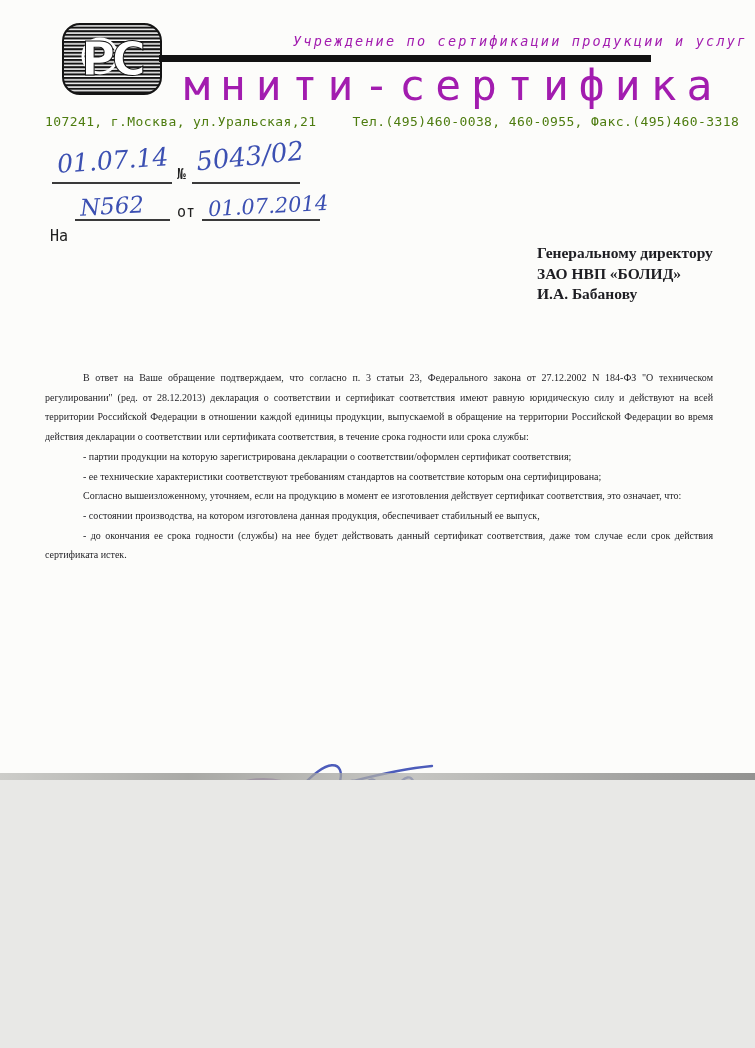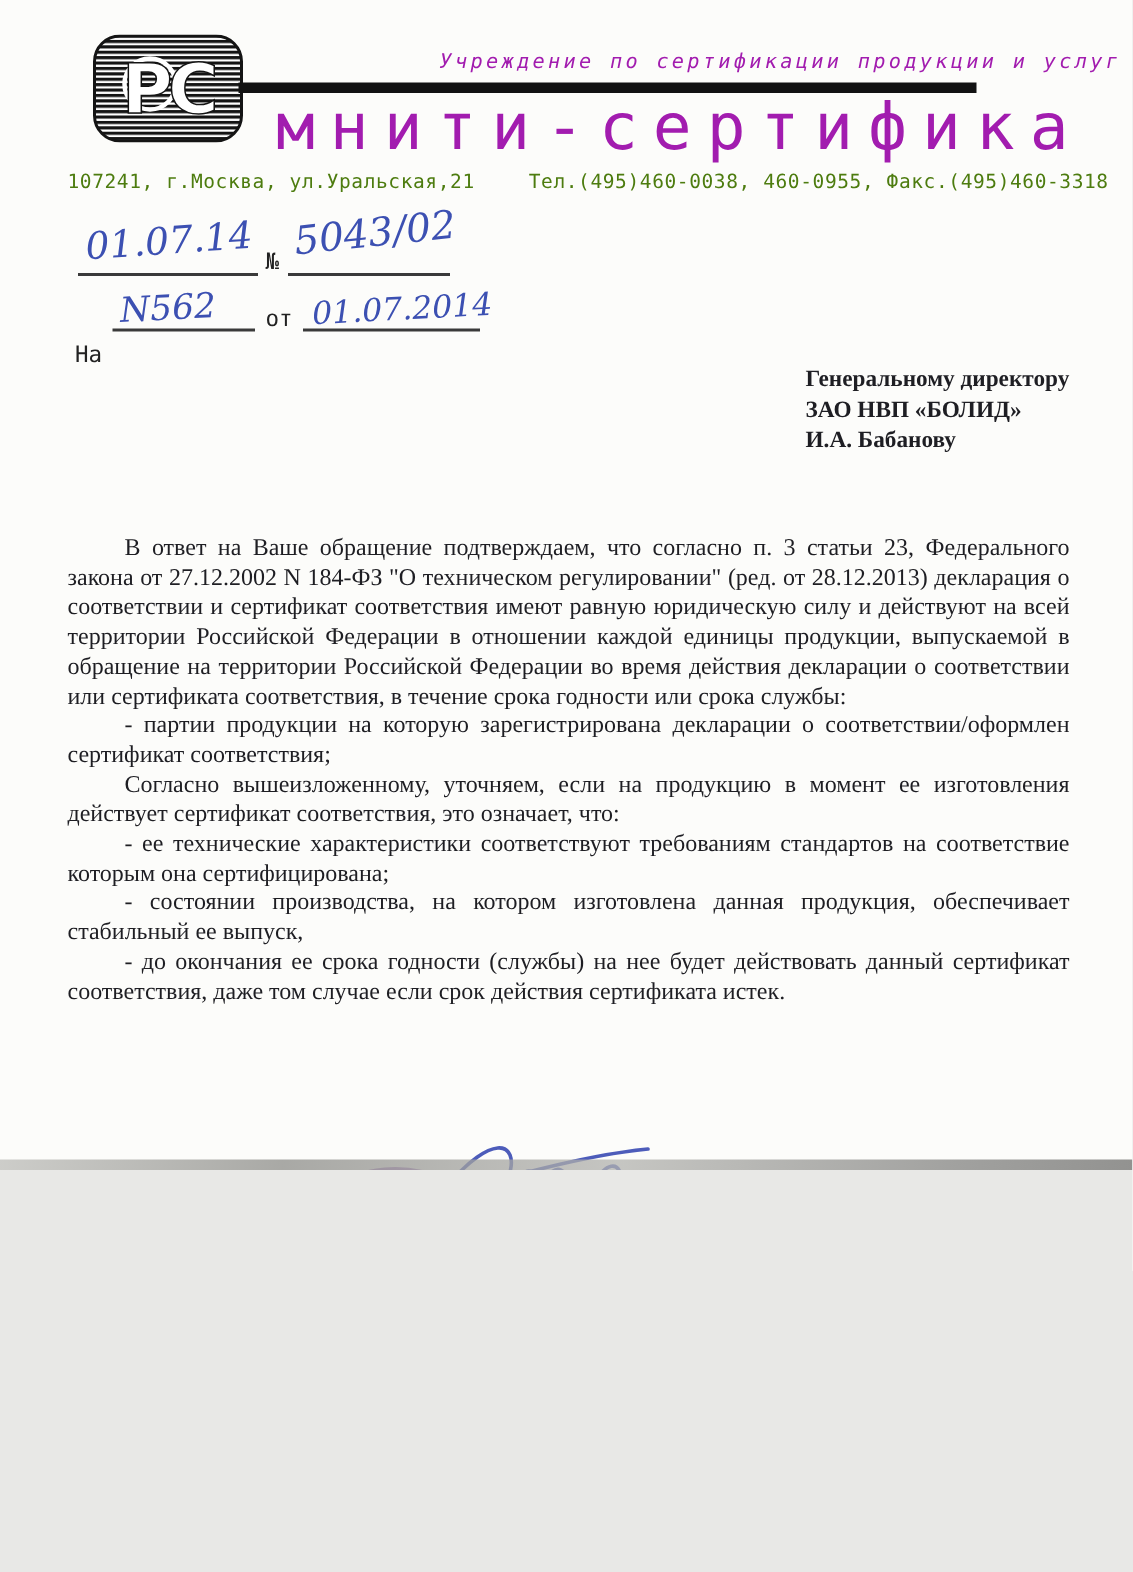--- a/index.html
+++ b/index.html
@@ -40,22 +40,22 @@
   .hw-num1{position:absolute;left:196px;top:141px;font-size:26px;transform:rotate(-6deg);}
   .hw-num2{position:absolute;left:80px;top:193px;font-size:23px;transform:rotate(-3deg);}
   .hw-date2{position:absolute;left:208px;top:194px;font-size:21px;transform:rotate(-3deg);}
   
   .recipient{
     position:absolute;left:537px;top:243px;
     font-weight:bold;font-size:15.5px;line-height:20.5px;white-space:nowrap;
   }
   
   .body-text{
-    position:absolute;left:45px;top:356px;width:668px;
-    font-size:16px;line-height:19.7px;text-align:justify;
+    position:absolute;left:45px;top:368px;width:668px;
+    font-size:10px;line-height:19.7px;text-align:justify;
   }
   .body-text p{margin:0;text-indent:38px;}
   
   .signoff-title{position:absolute;left:65px;top:834px;font-weight:bold;font-size:15.5px;white-space:nowrap;}
   .signoff-name{position:absolute;left:565px;top:790px;font-weight:bold;font-size:15.5px;white-space:nowrap;margin-top:12px;}
   .stamp-svg{position:absolute;left:176px;top:772px;}
   .sig-svg{position:absolute;left:270px;top:746px;}
   
   .footer{position:absolute;left:48px;top:981px;font-size:14.5px;line-height:21px;white-space:nowrap;}
   .scan-edge{
@@ -104,22 +104,22 @@
 
   <div class="recipient">
     <div>Генеральному директору</div>
     <div>ЗАО НВП «БОЛИД»</div>
     <div>И.А. Бабанову</div>
   </div>
 
   <div class="body-text">
     <p>В ответ на Ваше обращение подтверждаем, что согласно п. 3 статьи 23, Федерального закона от 27.12.2002 N 184-ФЗ "О техническом регулировании" (ред. от 28.12.2013) декларация о соответствии и сертификат соответствия имеют равную юридическую силу и действуют на всей территории Российской Федерации в отношении каждой единицы продукции, выпускаемой в обращение на территории Российской Федерации во время действия декларации о соответствии или сертификата соответствия, в течение срока годности или срока службы:</p>
     <p>- партии продукции на которую зарегистрирована декларации о соответствии/оформлен сертификат соответствия;</p>
+    <p>- ее технические характеристики соответствуют требованиям стандартов на соответствие которым она сертифицирована;</p>
     <p>Согласно вышеизложенному, уточняем, если на продукцию в момент ее изготовления действует сертификат соответствия, это означает, что:</p>
-    <p>- ее технические характеристики соответствуют требованиям стандартов на соответствие которым она сертифицирована;</p>
     <p>- состоянии производства, на котором изготовлена данная продукция, обеспечивает стабильный ее выпуск,</p>
     <p>- до окончания ее срока годности (службы) на нее будет действовать данный сертификат соответствия, даже  том случае если срок действия сертификата истек.</p>
   </div>
 
   <div class="signoff-title">Руководитель ОС</div>
   <div class="signoff-name">А.Н. Петушков</div>
 
   <svg class="stamp-svg" width="175" height="175" viewBox="0 0 170 170">
     <defs>
       <path id="arcTop" d="M 85 145 A 60 60 0 1 1 84.9 145"></path>

